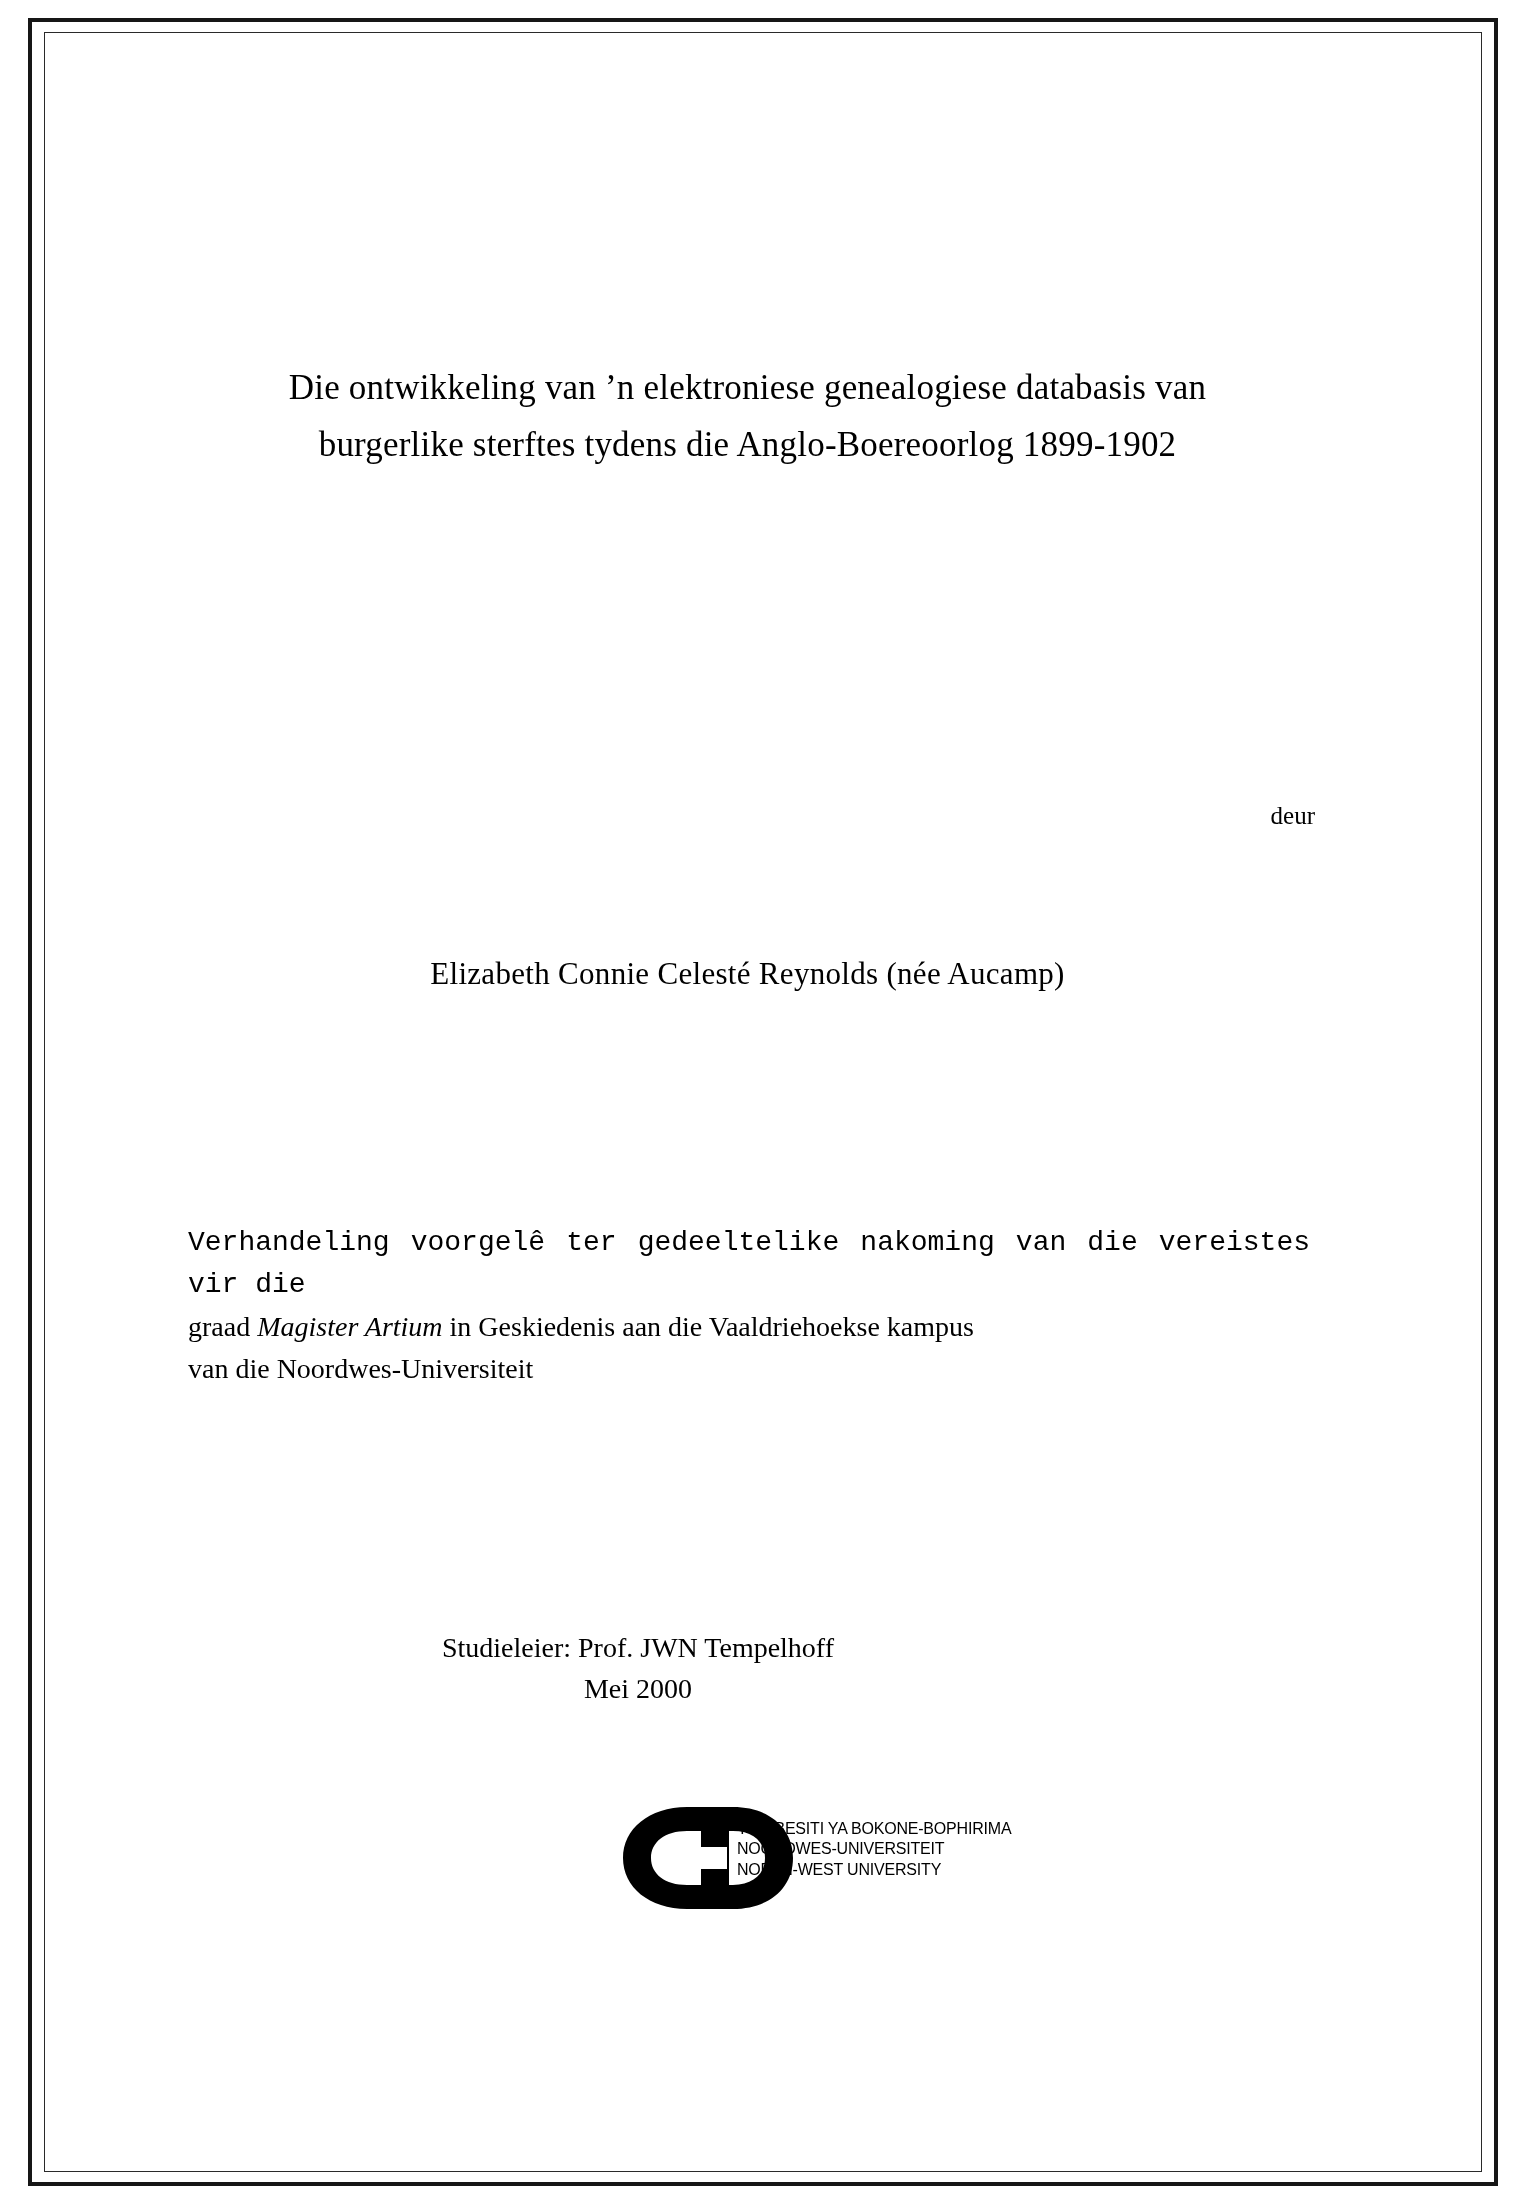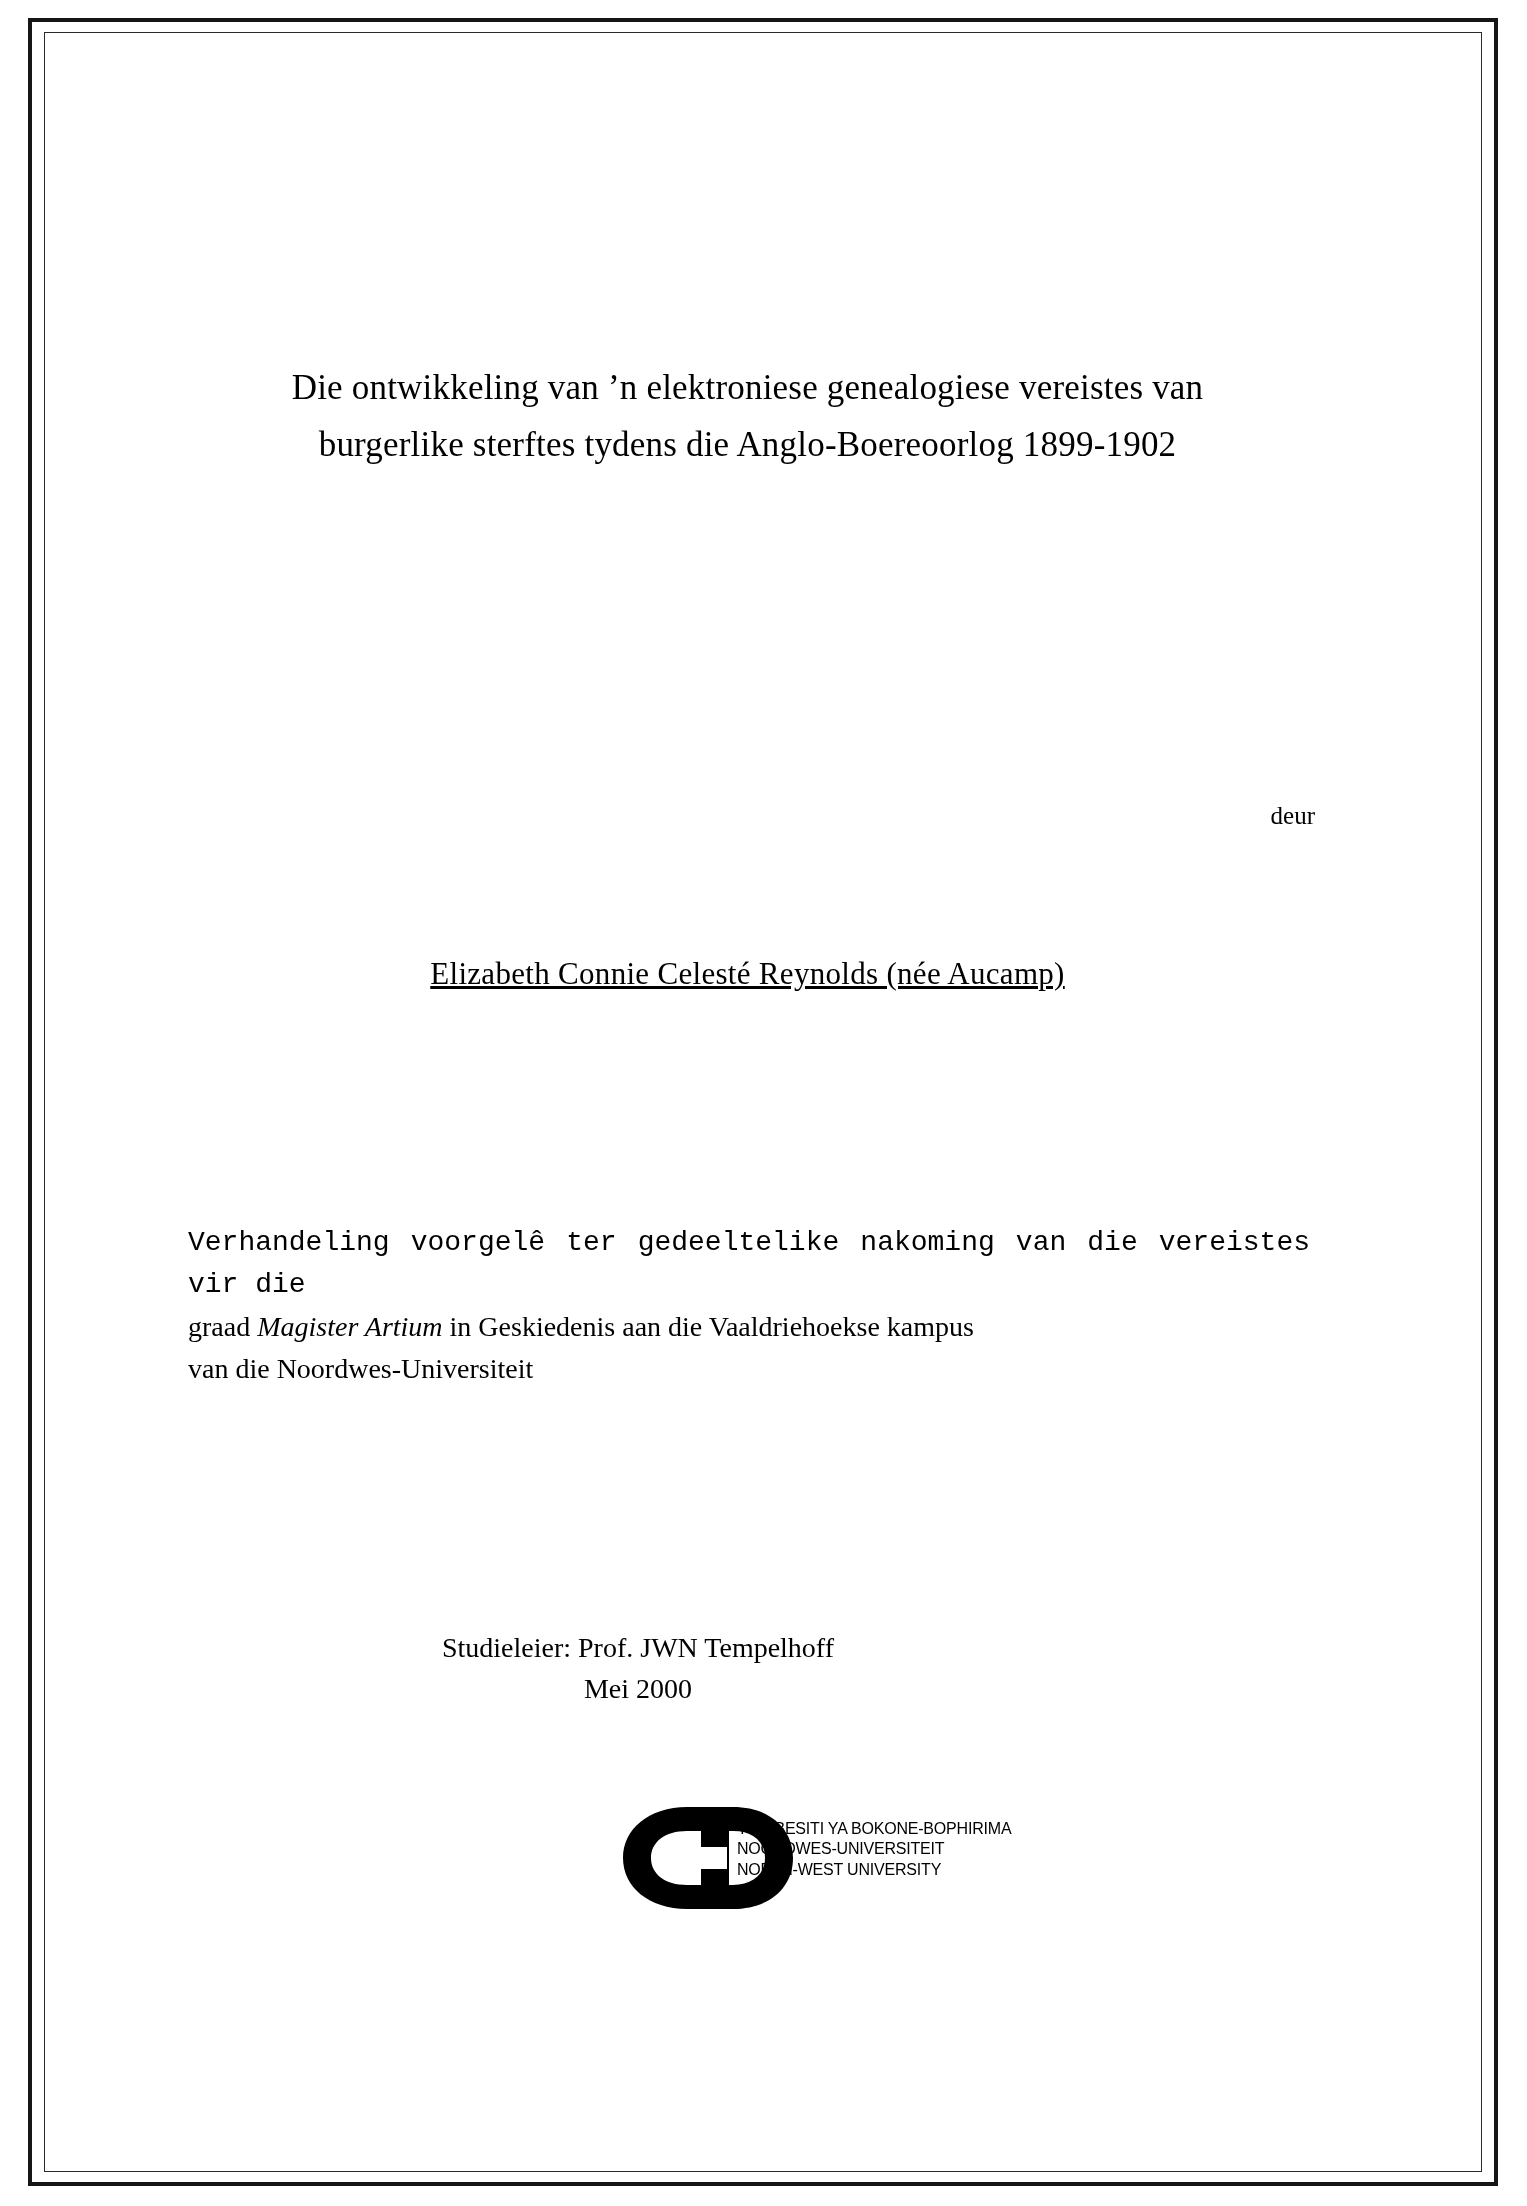--- a/index.html
+++ b/index.html
@@ -77,21 +77,20 @@
   }
 
   .author {
     position: absolute;
     left: 20px;
     top: 956px;
     width: 1135px;
     text-align: center;
     font-size: 31px;
     letter-spacing: 0.3px;
-    text-decoration: underline;
   }
 
   .statement {
     position: absolute;
     left: 28px;
     top: 1222px;
     width: 1122px;
     font-size: 28px;
     line-height: 1.5;
   }
@@ -151,21 +150,21 @@
 
 <div class="page-scan">
 
   <div class="scan-frame">
     <div class="scan-frame-inner"></div>
   </div>
 
   <div class="content">
 
     <div class="title-block">
-      <div class="title-line">Die ontwikkeling van ’n elektroniese genealogiese vereistes van</div>
+      <div class="title-line">Die ontwikkeling van ’n elektroniese genealogiese databasis van</div>
       <div class="title-line">burgerlike sterftes tydens die Anglo-Boereoorlog 1899-1902</div>
     </div>
 
     <div class="deur">deur</div>
 
     <div class="author">Elizabeth Connie Celesté Reynolds (née Aucamp)</div>
 
     <div class="statement">
       <div class="justified">Verhandeling voorgelê ter gedeeltelike nakoming van die vereistes vir die</div>
       <div class="plain"><span>graad </span><i>Magister Artium</i><span> in Geskiedenis aan die Vaaldriehoekse kampus</span></div>

